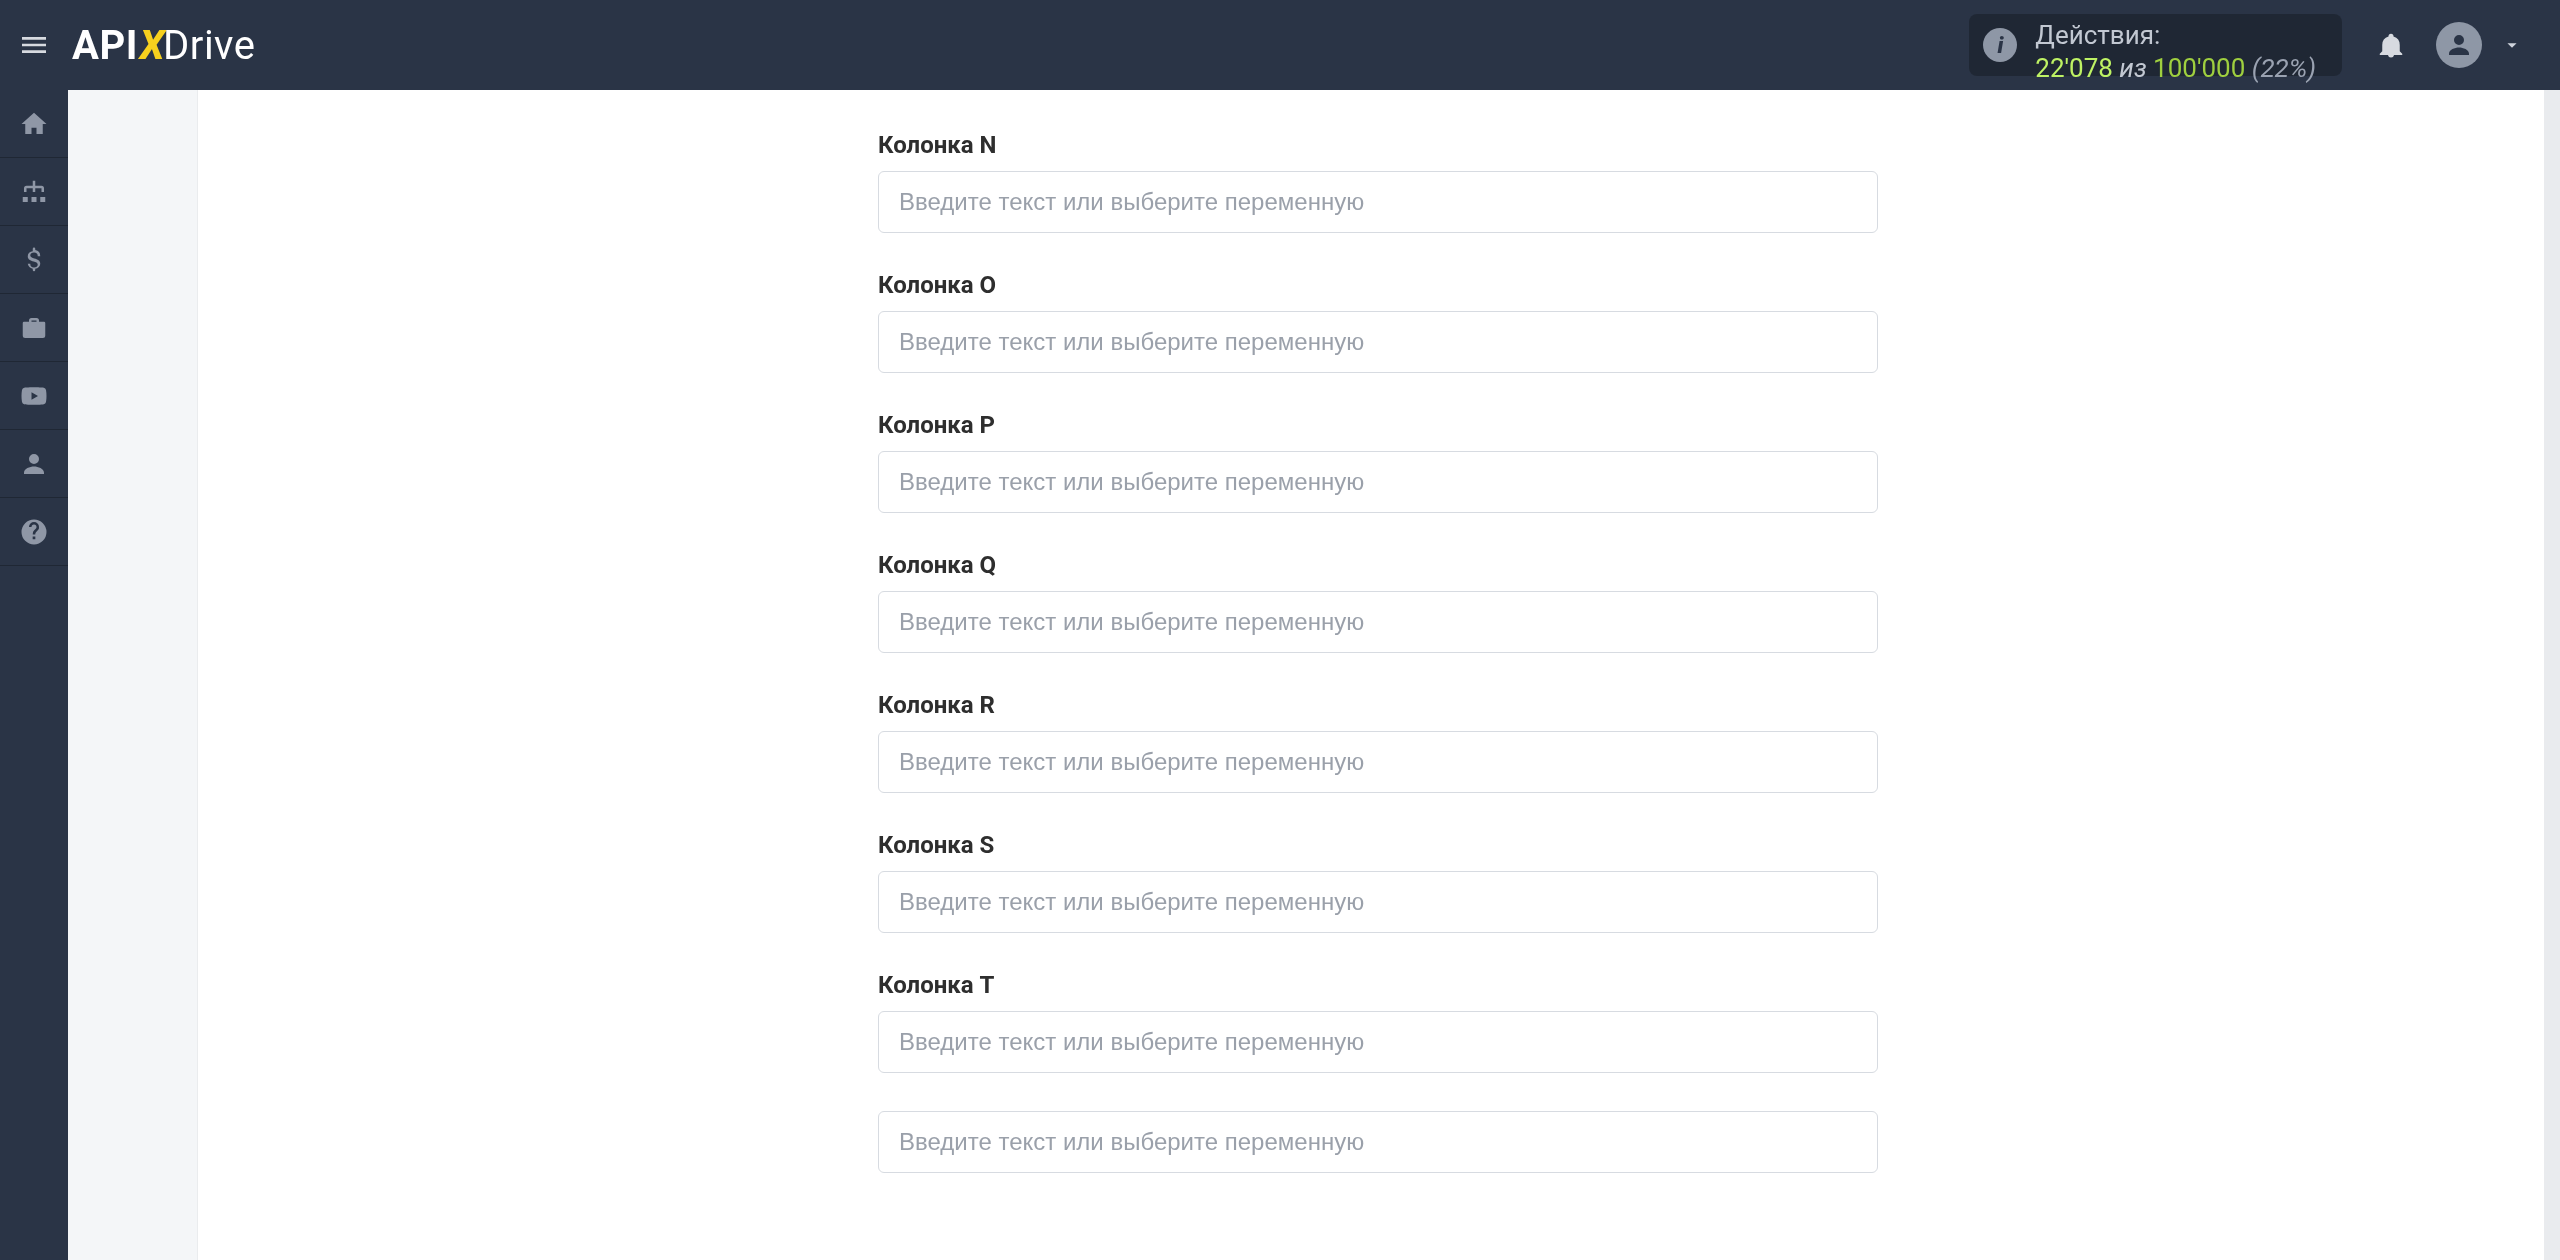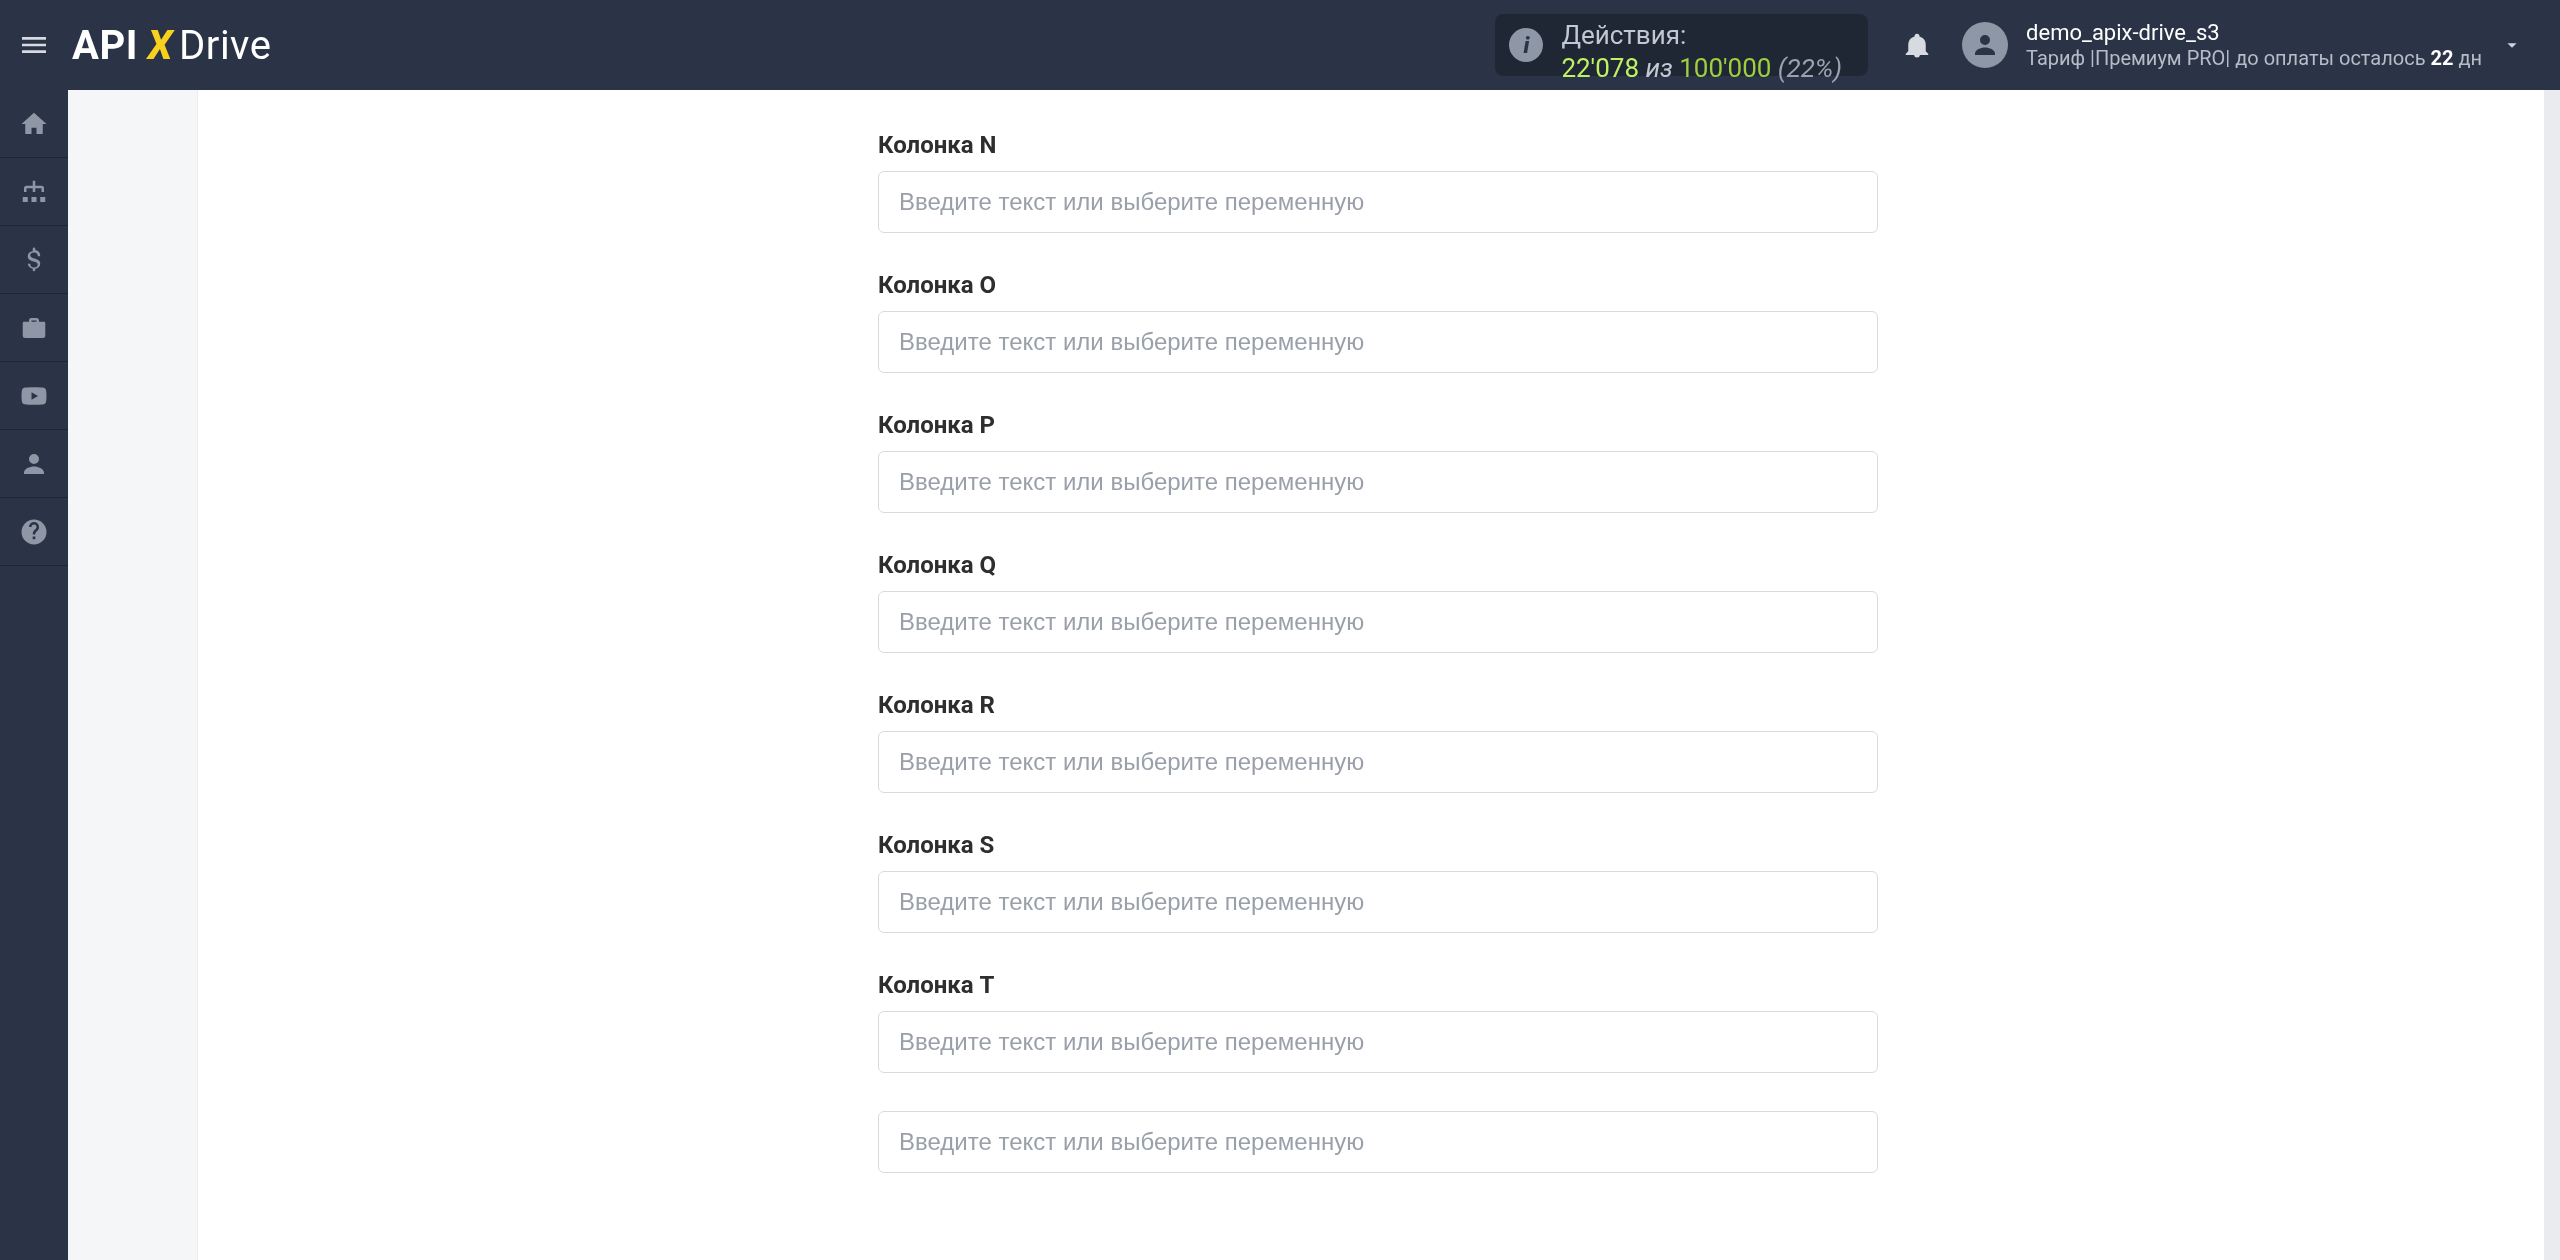--- a/index.html
+++ b/index.html
@@ -25,21 +25,21 @@
   }
   .menu-toggle {
     width: 68px;
     height: 90px;
     display: flex;
     align-items: center;
     justify-content: center;
     cursor: pointer;
   }
   .menu-toggle svg { width: 32px; height: 32px; fill: #d7dae0; }
-  .logo { display: flex; align-items: center; gap: 8px; font-size: 40px; font-weight: 700; letter-spacing: .5px; margin-left: 4px; }
+  .logo { display: flex; align-items: center; gap: 0; font-size: 40px; font-weight: 700; letter-spacing: .5px; margin-left: 4px; }
   .logo .api { color: #fff; }
   .logo .x { color: #f7d11e; font-weight: 800; font-style: italic; margin: 0 -2px 0 2px; }
   .logo .drive { color: #fff; font-weight: 400; }
   .topbar-spacer { flex: 1; }
   .actions-pill {
     background: rgba(0,0,0,0.25);
     border-radius: 8px;
     height: 62px;
     display: flex;
     align-items: center;
@@ -176,26 +176,20 @@
         <path d="M12 22a2.5 2.5 0 0 0 2.45-2h-4.9A2.5 2.5 0 0 0 12 22zm7-5v-5a7 7 0 0 0-5-6.71V5a2 2 0 1 0-4 0v.29A7 7 0 0 0 5 12v5l-2 2v1h18v-1z"></path>
       </svg>
   </div>
 
   <div class="account">
     <div class="avatar">
       <svg viewBox="0 0 24 24">
           <path d="M12 12a4 4 0 1 0-4-4 4 4 0 0 0 4 4zm0 2c-3.33 0-8 1.67-8 5v1h16v-1c0-3.33-4.67-5-8-5z"></path>
         </svg>
     </div>
-    <div class="account-text">
-      <div class="uname">demo_apix-drive_s3</div>
-      <div class="plan">
-        <span>Тариф |</span><span>Премиум PRO</span><span>| до оплаты осталось </span><span class="days">22</span><span> дн</span>
-      </div>
-    </div>
   </div>
   <div class="chevron">
     <svg viewBox="0 0 24 24">
         <path d="M7 10l5 5 5-5z"></path>
       </svg>
   </div>
 </div>
 
 <div class="sidebar">
   <div class="side-item">

